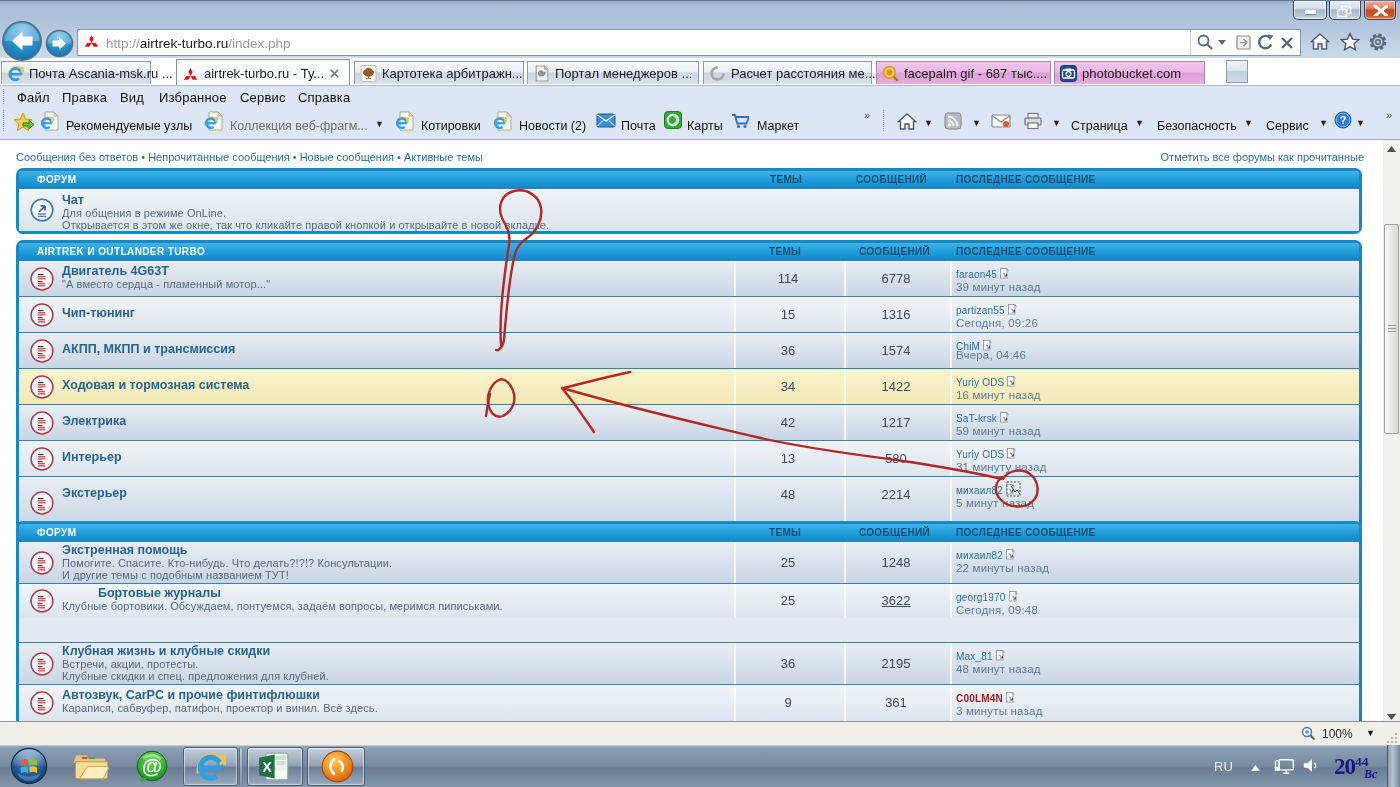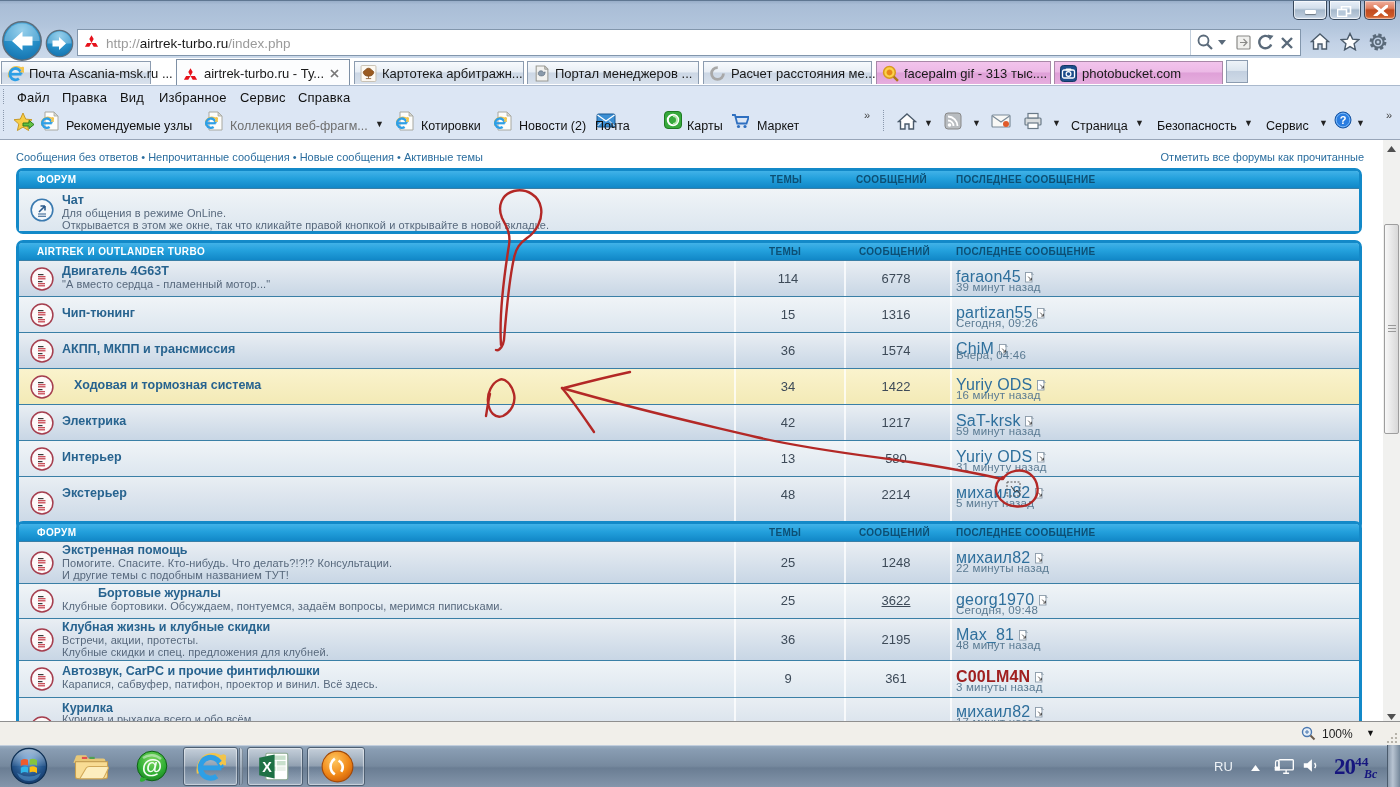--- a/index.html
+++ b/index.html
@@ -44,21 +44,21 @@
 .frow { position:relative; border-top:1px solid #3a7fa6; }
 .frow:first-child { border-top:none; }
 .frow.g { background:linear-gradient(#e9eef3 0%, #c8d6e5 100%); }
 .frow.l { background:linear-gradient(#f0f4f7 0%, #dce6ef 100%); }
 .frow.y { background:linear-gradient(#faf3cd 0%, #f3eab6 100%); }
 .ficon { position:absolute; left:11px; top:50%; margin-top:-12px; width:24px; height:24px; }
 .rtitle { position:absolute; left:43px; color:#27638f; font-weight:bold; font-size:12.5px; }
 .rdesc { position:absolute; left:43px; color:#57687c; font-size:11px; letter-spacing:.1px; }
 .cnum { position:absolute; width:110px; text-align:center; color:#3d4a58; font-size:13px; }
 .cdiv { position:absolute; top:0; bottom:0; width:2px; background:rgba(255,255,255,.75); }
-.luser { position:absolute; left:937px; font-size:16px; color:#2e6f9c; letter-spacing:.2px; }
+.luser { position:absolute; left:937px; font-size:10px; color:#2e6f9c; letter-spacing:.2px; }
 .ltime { position:absolute; left:937px; font-size:11.5px; color:#5a7a92; letter-spacing:.2px; }
 #vscroll { position:absolute; left:1383px; top:140px; width:17px; height:581px; background:#f1f1ef; }
 #sthumb { position:absolute; left:1px; top:84px; width:15px; height:210px; border:1px solid #9e9e9e; border-radius:2px; background:linear-gradient(90deg,#f8f8f8,#d8d8d8); }
 #statusbar { left:0; top:721px; width:1400px; height:24px; background:#f1efea; border-top:1px solid #8f8f8f; }
 #taskbar { left:0; top:745px; width:1400px; height:42px; background:linear-gradient(#9db0c5 0%, #899db3 10%, #76899e 50%, #6a7d93 55%, #8496ab 100%); }
 #taskbar:before { content:""; position:absolute; left:0; top:0; width:100%; height:1px; background:#c2cedd; }
 .tkbtn { position:absolute; top:2px; width:49px; height:39px; border:1px solid #4e5f72; border-radius:3px;
   background:linear-gradient(rgba(255,255,255,.5),rgba(255,255,255,.2) 48%, rgba(110,130,155,.2) 52%, rgba(190,205,220,.4)); box-shadow:inset 0 0 1px 1px rgba(255,255,255,.5); }
 #anno { position:absolute; left:0; top:0; width:1400px; height:787px; pointer-events:none; z-index:50; }
 </style></head>
@@ -177,23 +177,23 @@
         <circle cx="8" cy="8" r="5.6" fill="none" stroke="#a8a8a8" stroke-width="2.6" stroke-dasharray="26 9"></circle>
       </svg>
 <span class="ttxt">Расчет расстояния ме...</span>
 </div>
 <div class="tab pink" style="left:876px;width:175px;">
 <svg class="tico" width="16" height="16" viewBox="0 0 16 16">
         <circle cx="7" cy="7" r="5.5" fill="#fbd24a" stroke="#d89820" stroke-width="1.4"></circle>
         <path d="M11 11 L15 15" stroke="#b07818" stroke-width="2.4"></path>
         <path d="M7 4.2 a2.8 2.8 0 1 0 .1 0 z" fill="#e88818"></path>
       </svg>
-<span class="ttxt">facepalm gif - 313 тыс....</span>
-</div>
-<div class="tab pink" style="left:1054px;width:169px;">
+<span class="ttxt">facepalm gif - 687 тыс....</span>
+</div>
+<div class="tab pink" style="left:1054px;width:151px;">
 <svg class="tico" width="16" height="16" viewBox="0 0 17 17">
         <rect x="0.5" y="0.5" width="16" height="16" rx="3" fill="#1e4e8c" stroke="#143862"></rect>
         <rect x="2.5" y="5" width="12" height="8" rx="1.5" fill="none" stroke="#fff" stroke-width="1.3"></rect>
         <circle cx="8.5" cy="9" r="2.4" fill="none" stroke="#fff" stroke-width="1.2"></circle>
         <rect x="5.5" y="3.4" width="6" height="2" rx="1" fill="#fff"></rect>
       </svg>
 <span class="ttxt">photobucket.com</span>
 </div>
 <div id="newtab"></div>
   </div>
@@ -263,21 +263,21 @@
         </g>
       </g>
     </svg>
 <span class="fitem " style="left:519px;">Новости (2)</span>
 <span class="abs dd" style="left:375px;top:13px;font-size:9px;">▼</span>
 <svg class="abs" style="left:596px;top:6px;" width="20" height="17" viewBox="0 0 20 17">
       <rect x="1" y="2" width="18" height="13" rx="1.5" fill="#3b8fd4" stroke="#1a5a94"></rect>
       <path d="M1.5 3 L10 9 L18.5 3" fill="none" stroke="#fff" stroke-width="1.3"></path>
       <path d="M1.5 14 L7 8.5 M18.5 14 L13 8.5" fill="none" stroke="#fff" stroke-width="1"></path>
     </svg>
-<span class="fitem" style="left:595px;">Почта</span>
+<span class="fitem" style="left:621px;">Почта</span>
 <svg class="abs" style="left:664px;top:5px;" width="18" height="18" viewBox="0 0 18 18">
       <rect x="0.5" y="0.5" width="17" height="17" rx="3.5" fill="#36a93c" stroke="#1e7a22"></rect>
       <circle cx="9" cy="9" r="5.2" fill="none" stroke="#fff" stroke-width="2"></circle>
       <path d="M9 5 a4 4 0 0 1 0 8" fill="none" stroke="#b6e8b0" stroke-width="2"></path>
     </svg>
 <span class="fitem" style="left:687px;">Карты</span>
 <svg class="abs" style="left:731px;top:6px;" width="18" height="17" viewBox="0 0 18 17">
       <path d="M1 3 h3 l2.2 8.5 h9.3 l2.2 -6.5 h-13" fill="none" stroke="#2e6fc0" stroke-width="1.8"></path>
       <circle cx="7.5" cy="14.5" r="1.6" fill="#2e6fc0"></circle>
       <circle cx="14" cy="14.5" r="1.6" fill="#2e6fc0"></circle>
@@ -429,21 +429,21 @@
           <circle cx="12" cy="12" r="10.9" fill="#fdf9f9" stroke="#a53e4e" stroke-width="1.5"></circle>
           <g stroke-width="1.2" fill="none">
             <path d="M8 7.6 h5.5" stroke="#3a3a3a"></path>
             <path d="M8 9.7 h7.5" stroke="#c43b48"></path>
             <path d="M8 11.8 h7.5" stroke="#c43b48"></path>
             <path d="M8 14.6 h4.5" stroke="#3a3a3a"></path>
             <path d="M8 16.7 h7" stroke="#c43b48"></path>
             <path d="M8 18.8 h7" stroke="#c43b48"></path>
           </g>
         </svg>
-        <div class="rtitle" style="top:9px;margin-left:12px;">Ходовая и тормозная система</div>
+        <div class="rtitle" style="top:9px;">Ходовая и тормозная система</div>
         <div class="cdiv" style="left:715px;"></div>
         <div class="cdiv" style="left:825px;"></div>
         <div class="cdiv" style="left:931px;"></div>
         <div class="cnum" style="left:714px;top:10px;">34</div>
         <div class="cnum" style="left:824px;top:10px;width:106px;">1422</div>
         <div class="luser" style="top:7px;">Yuriy ODS <svg width="9" height="11" viewBox="0 0 9 11" style="vertical-align:-1px">
             <rect x="0.5" y="0.5" width="6.5" height="9.5" fill="#fff" stroke="#8a9aa8" stroke-width=".9"></rect>
             <path d="M6.5 0.5 l2 2 h-2 z" fill="#cdd6dd" stroke="#8a9aa8" stroke-width=".6"></path>
             <path d="M3.2 4.6 l3.2 3.4 m0.1-2.2 l0 2.3 l-2.3 0" stroke="#4a4a4a" stroke-width=".9" fill="none"></path>
           </svg></div>
@@ -578,21 +578,21 @@
         <div class="cdiv" style="left:931px;"></div>
         <div class="cnum" style="left:714px;top:9px;">25</div>
         <div class="cnum" style="left:824px;top:9px;width:106px;text-decoration:underline;">3622</div>
         <div class="luser" style="top:7px;">georg1970 <svg width="9" height="11" viewBox="0 0 9 11" style="vertical-align:-1px">
             <rect x="0.5" y="0.5" width="6.5" height="9.5" fill="#fff" stroke="#8a9aa8" stroke-width=".9"></rect>
             <path d="M6.5 0.5 l2 2 h-2 z" fill="#cdd6dd" stroke="#8a9aa8" stroke-width=".6"></path>
             <path d="M3.2 4.6 l3.2 3.4 m0.1-2.2 l0 2.3 l-2.3 0" stroke="#4a4a4a" stroke-width=".9" fill="none"></path>
           </svg></div>
         <div class="ltime" style="top:20px;">Сегодня, 09:48</div>
       </div>
-      <div class="frow g" style="height:42px;">
+      <div class="frow g" style="height:42px;margin-top:24px;">
         <svg class="ficon" viewBox="0 0 24 24">
           <circle cx="12" cy="12" r="10.9" fill="#fdf9f9" stroke="#a53e4e" stroke-width="1.5"></circle>
           <g stroke-width="1.2" fill="none">
             <path d="M8 7.6 h5.5" stroke="#3a3a3a"></path>
             <path d="M8 9.7 h7.5" stroke="#c43b48"></path>
             <path d="M8 11.8 h7.5" stroke="#c43b48"></path>
             <path d="M8 14.6 h4.5" stroke="#3a3a3a"></path>
             <path d="M8 16.7 h7" stroke="#c43b48"></path>
             <path d="M8 18.8 h7" stroke="#c43b48"></path>
           </g>

